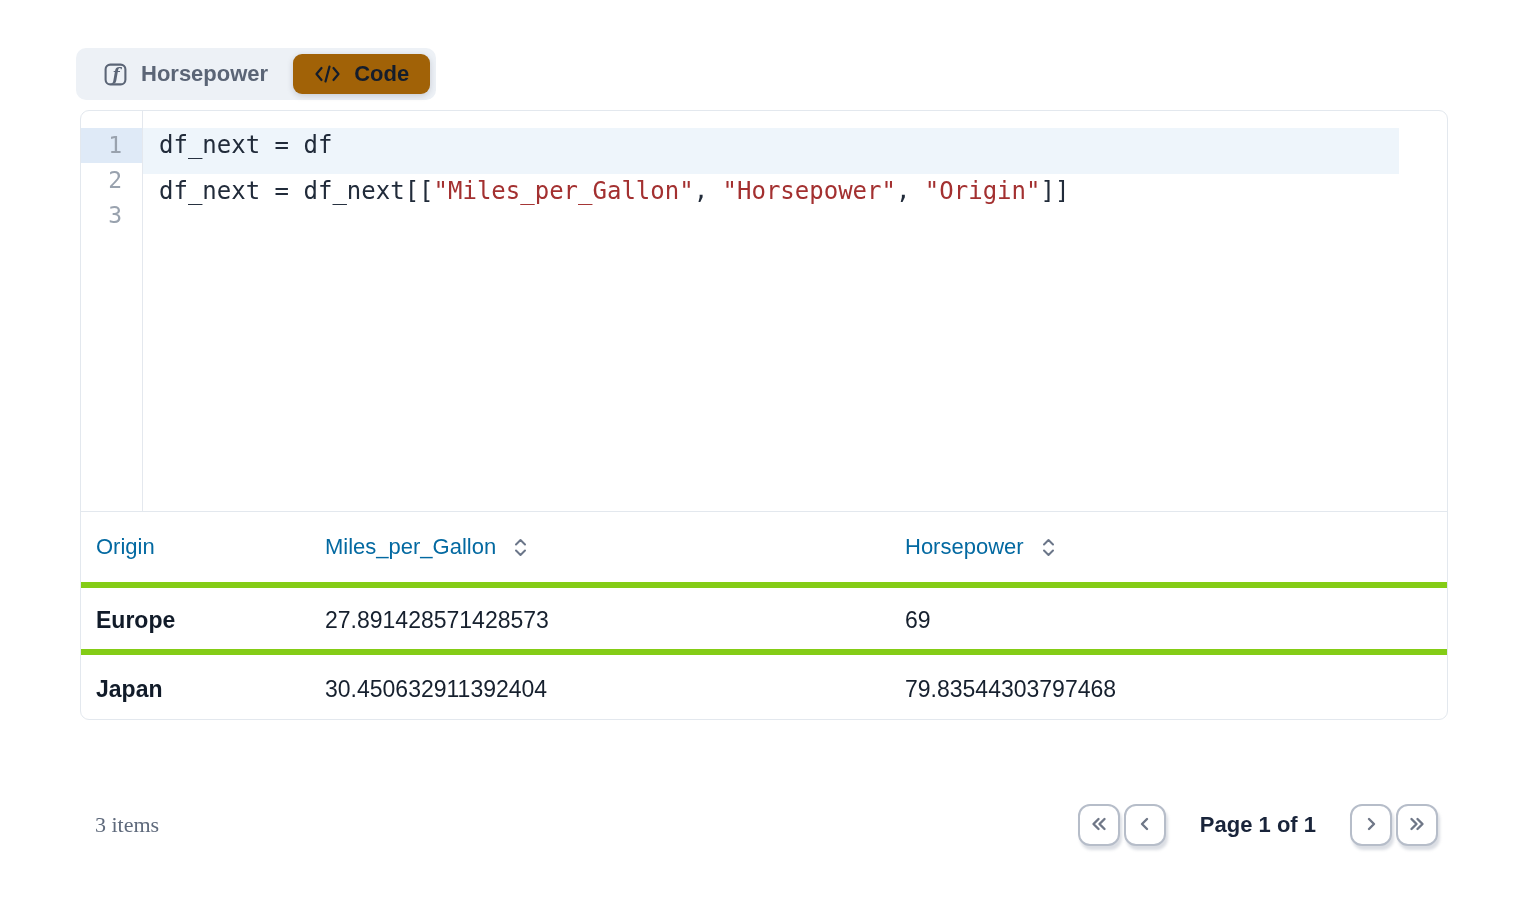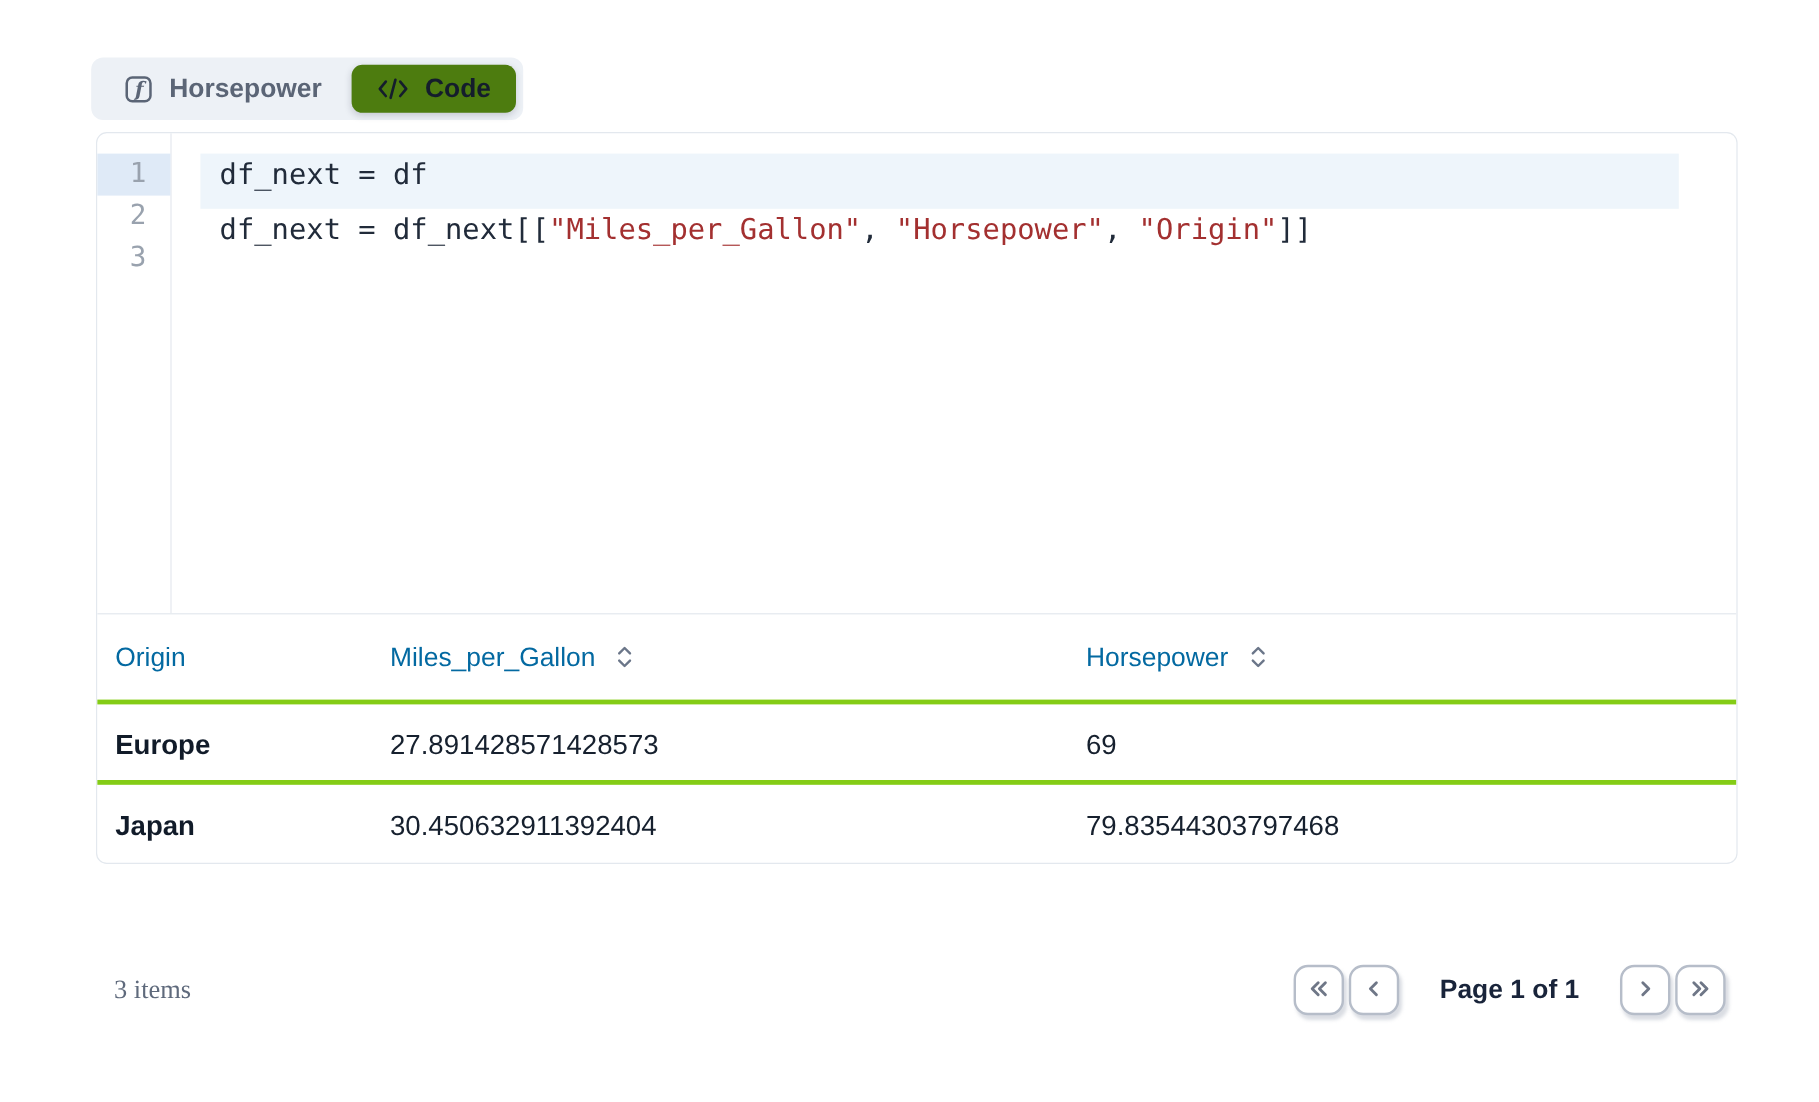--- a/index.html
+++ b/index.html
@@ -17,21 +17,21 @@
     display: inline-flex; align-items: center;
     background: #edf1f6; border-radius: 10px; padding: 6px; gap: 4px;
   }
   .tab {
     display: flex; align-items: center; gap: 13px;
     height: 40px; padding: 0 21px; border-radius: 9px;
     font-size: 22px; font-weight: 600; color: #5b6576;
     cursor: pointer; white-space: nowrap;
   }
   .tab .ticon { display: flex; align-items: center; color: #5b6576; }
-  .tab.active { background: #4d7c0f; color: #141d2c; box-shadow: 0 2px 6px rgba(25,35,55,0.18); }
+  .tab.active { background: #a16207; color: #141d2c; box-shadow: 0 2px 6px rgba(25,35,55,0.18); }
   .tab.active .ticon { color: #141d2c; }
 
   
   .panel {
     position: absolute; left: 80px; top: 110px; width: 1368px;
     border: 1px solid #e3e8ee; border-radius: 9px;
     overflow: hidden; background: #fff;
   }
 
   
@@ -41,35 +41,35 @@
     font-family: "DejaVu Sans Mono", monospace;
     font-size: 24px; cursor: text;
   }
   .gutter-col { width: 62px; flex: none; border-right: 1px solid #e4e8ee; padding-top: 17px; }
   .gutter-num {
     height: 35px; line-height: 35px; text-align: right; padding-right: 20px;
     color: #99a2ae; font-size: 23px;
   }
   .gutter-num.active { background: #dfeaf7; }
   .code-col { flex: 1; padding-top: 17px; padding-right: 48px; min-width: 0; }
-  .code-line { height: 46px; line-height: 35px; padding-left: 16px; white-space: pre; color: #212b3a; margin-left: 24px; }
+  .code-line { height: 46px; line-height: 35px; padding-left: 16px; white-space: pre; color: #212b3a; }
   .code-line.active { background: #eef5fb; }
   .tok-string { color: #a33030; }
   .tok-plain { color: #212b3a; }
 
   
   table { width: 100%; border-collapse: collapse; table-layout: fixed; }
   th {
     height: 73px; font-weight: 400; font-size: 22px; color: #0369a1;
     text-align: left; padding: 0 0 0 15px;
   }
   .th-inner { display: flex; align-items: center; gap: 15px; }
   .sort-icon { display: flex; align-items: center; color: #6b7689; cursor: pointer; }
   td {
-    height: 67px; border-top: 4px solid #84cc16;
+    height: 67px; border-top: 6px solid #84cc16;
     font-size: 23px; color: #16202e; padding: 4px 0 0 15px;
     overflow: hidden; white-space: nowrap;
   }
   td.origin-cell { font-weight: 700; color: #111b29; }
 
   
   .footer {
     position: absolute; left: 80px; top: 804px; width: 1368px; height: 42px;
     display: flex; align-items: center;
   }

